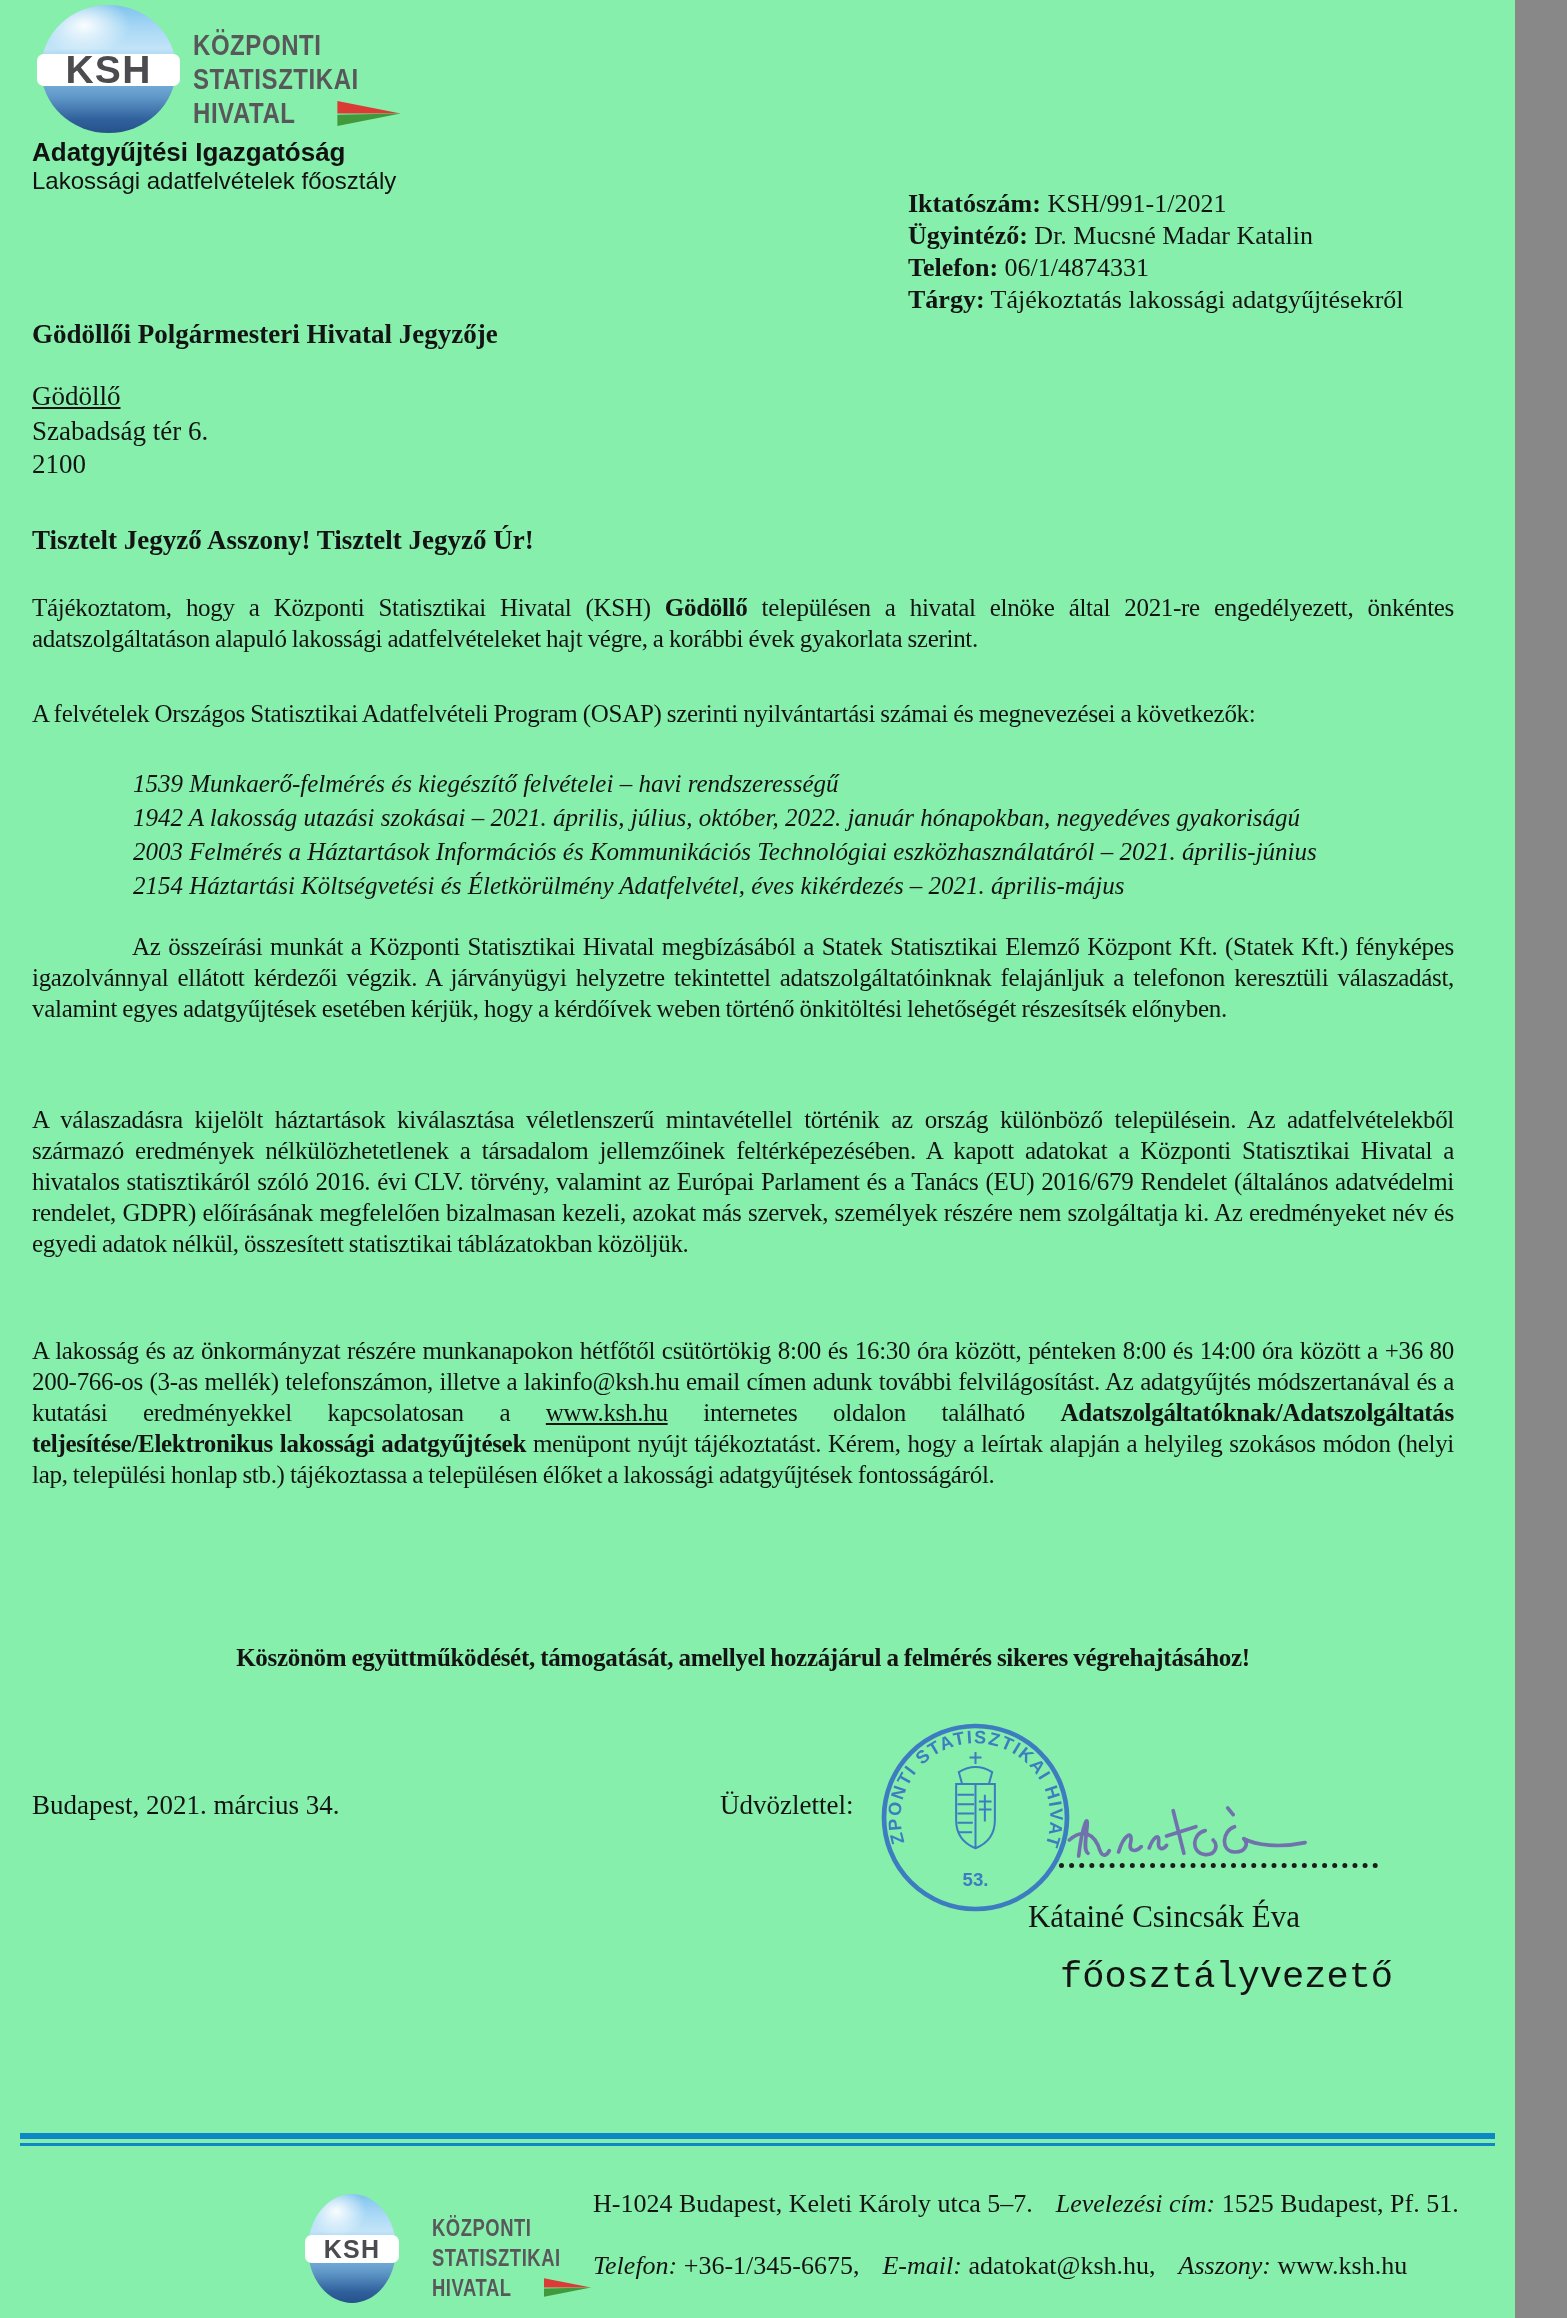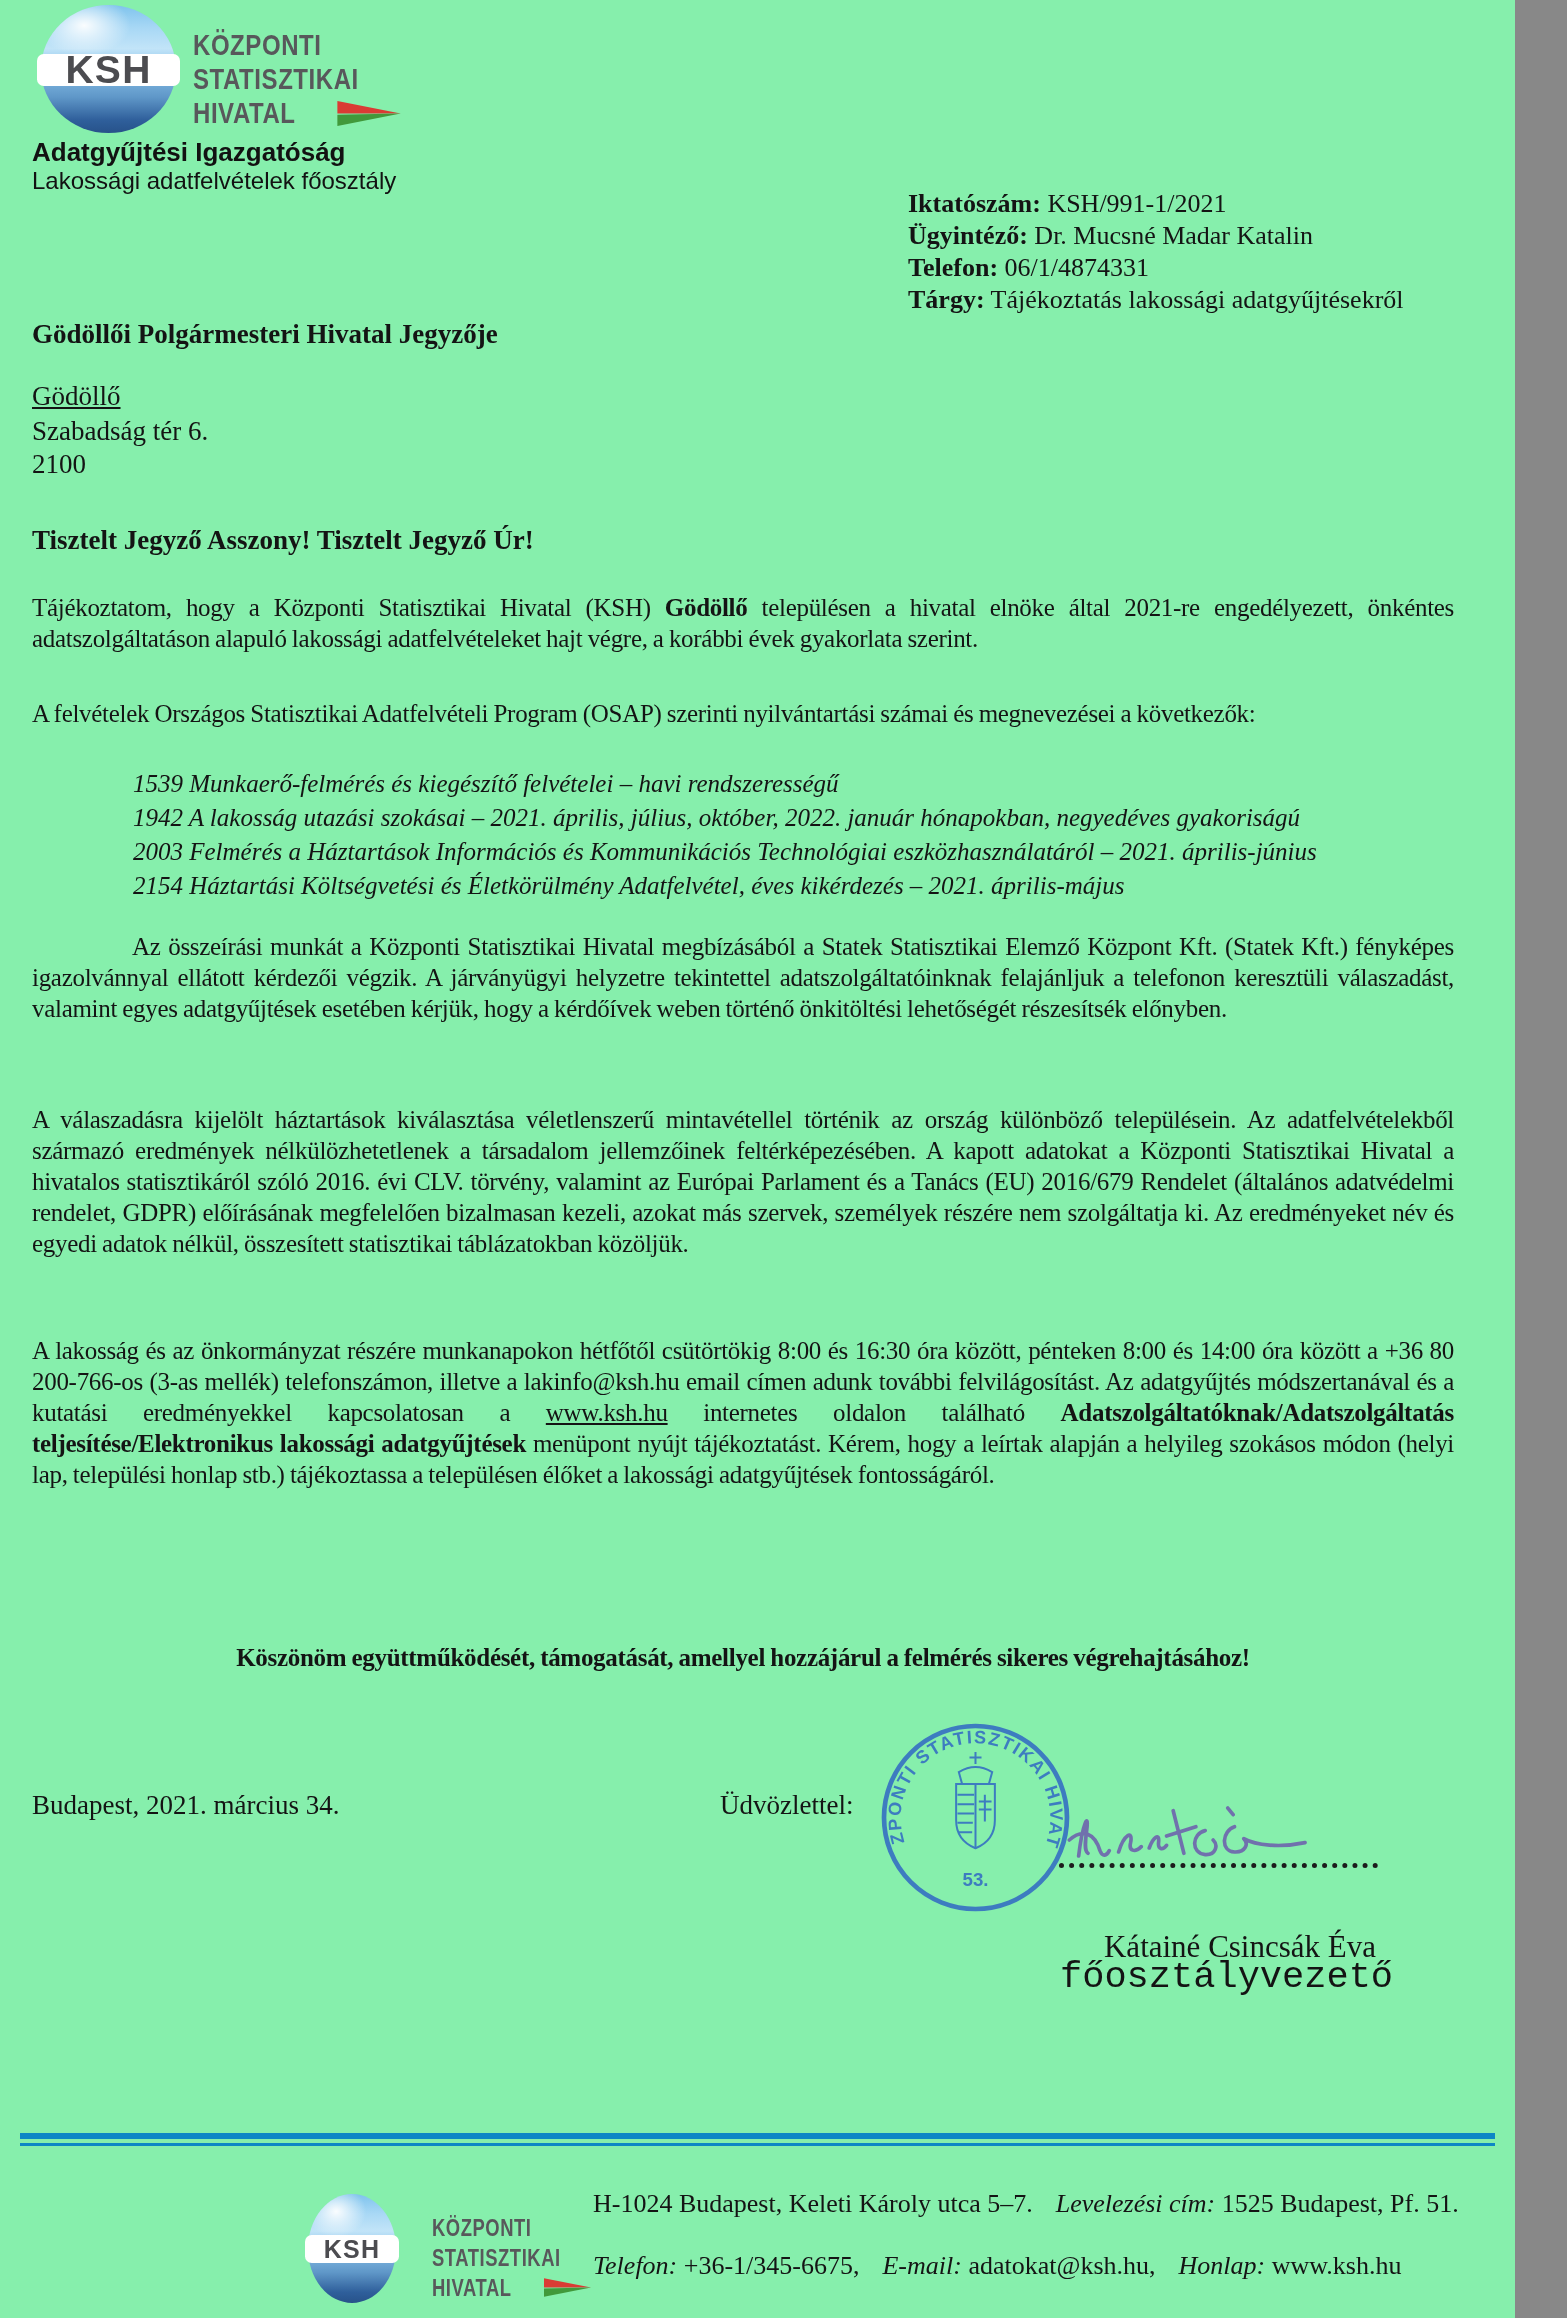--- a/index.html
+++ b/index.html
@@ -149,21 +149,21 @@
              M88,102 C96,76 110,68 106,88 C103,100 112,104 122,94
              M134,96 C140,80 150,72 148,88 C147,98 154,100 160,92
              M170,40 L186,104 M160,78 L204,64
              M218,70 C198,74 196,104 218,106 C234,107 238,92 230,84
              M252,36 L260,46
              M262,64 C244,70 240,100 262,102 C278,103 284,90 276,82
              C294,92 330,96 368,88" stroke="#6f66ad" stroke-width="5.5" fill="none" stroke-linecap="round" stroke-linejoin="round" opacity="0.92"></path>
   </svg>
 
   <div class="dotted-line" style="left:1059px;top:1858px;width:319px;"></div>
-  <div class="sig-name" style="left:1080px;top:1899px;width:320px;font-size:31px;margin-top:30px;">Kátainé Csincsák Éva</div>
+  <div class="sig-name" style="left:1004px;top:1899px;width:320px;font-size:31px;">Kátainé Csincsák Éva</div>
   <div class="sig-name" style="left:1060px;top:1956px;width:320px;font-size:37px;font-family:Liberation Mono, monospace;">főosztályvezető</div>
 
   <div class="blue-bar" style="top:2133px;height:6px;"></div>
   <div class="blue-bar" style="top:2143px;height:2.7px;"></div>
 
   <div class="sphere" style="left:308px;top:2194px;width:88px;height:109px;">
     <div class="band">
       <span class="ksh" style="font-size:25px;">KSH</span>
     </div>
   </div>
@@ -174,17 +174,17 @@
     <svg class="flag" style="left:112px;top:63px;" width="47" height="23" viewBox="0 0 96 44">
       <polygon points="0,3 96,22 0,22" fill="#da3b34"></polygon>
       <polygon points="0,24 96,22 0,41" fill="#41993b"></polygon>
     </svg>
   </div>
 
   <div class="footer-text" style="left:593px;top:2189px;">
     <span>H-1024 Budapest, Keleti Károly utca 5–7.</span><span class="gap"></span><i>Levelezési cím:</i><span> 1525 Budapest, Pf. 51.</span>
   </div>
   <div class="footer-text" style="left:593px;top:2251px;">
-    <i>Telefon:</i><span> +36-1/345-6675,</span><span class="gap"></span><i>E-mail:</i><span> adatokat@ksh.hu,</span><span class="gap"></span><i>Honlap:</i><span> www.ksh.hu</span>
+    <i>Telefon:</i><span> +36-1/345-6675,</span><span class="gap"></span><i>E-mail:</i><span> adatokat@ksh.hu,</span><span class="gap"></span><i>Asszony:</i><span> www.ksh.hu</span>
   </div>
 
 </div>
 
 
 </body></html>

